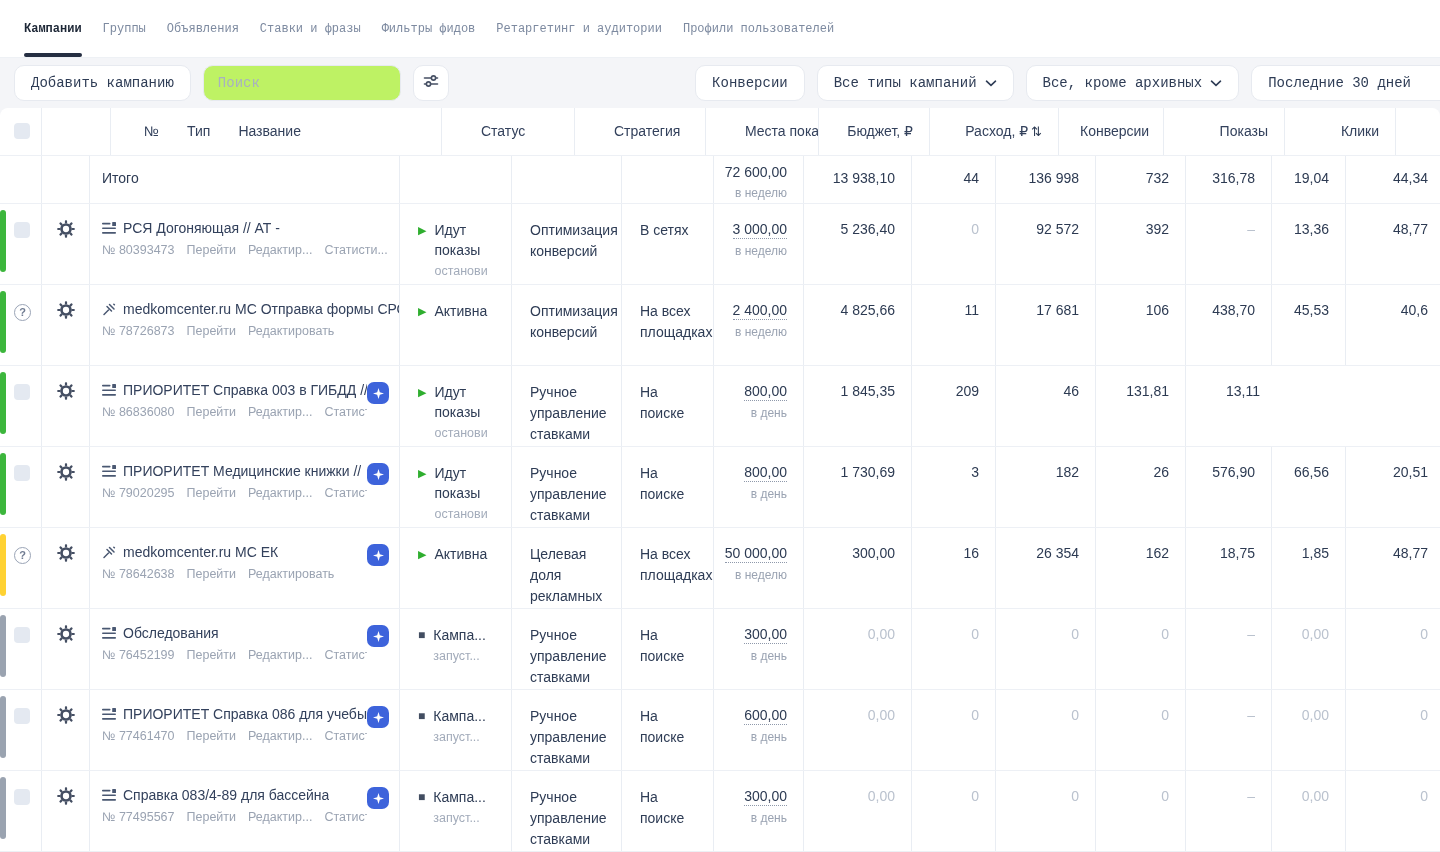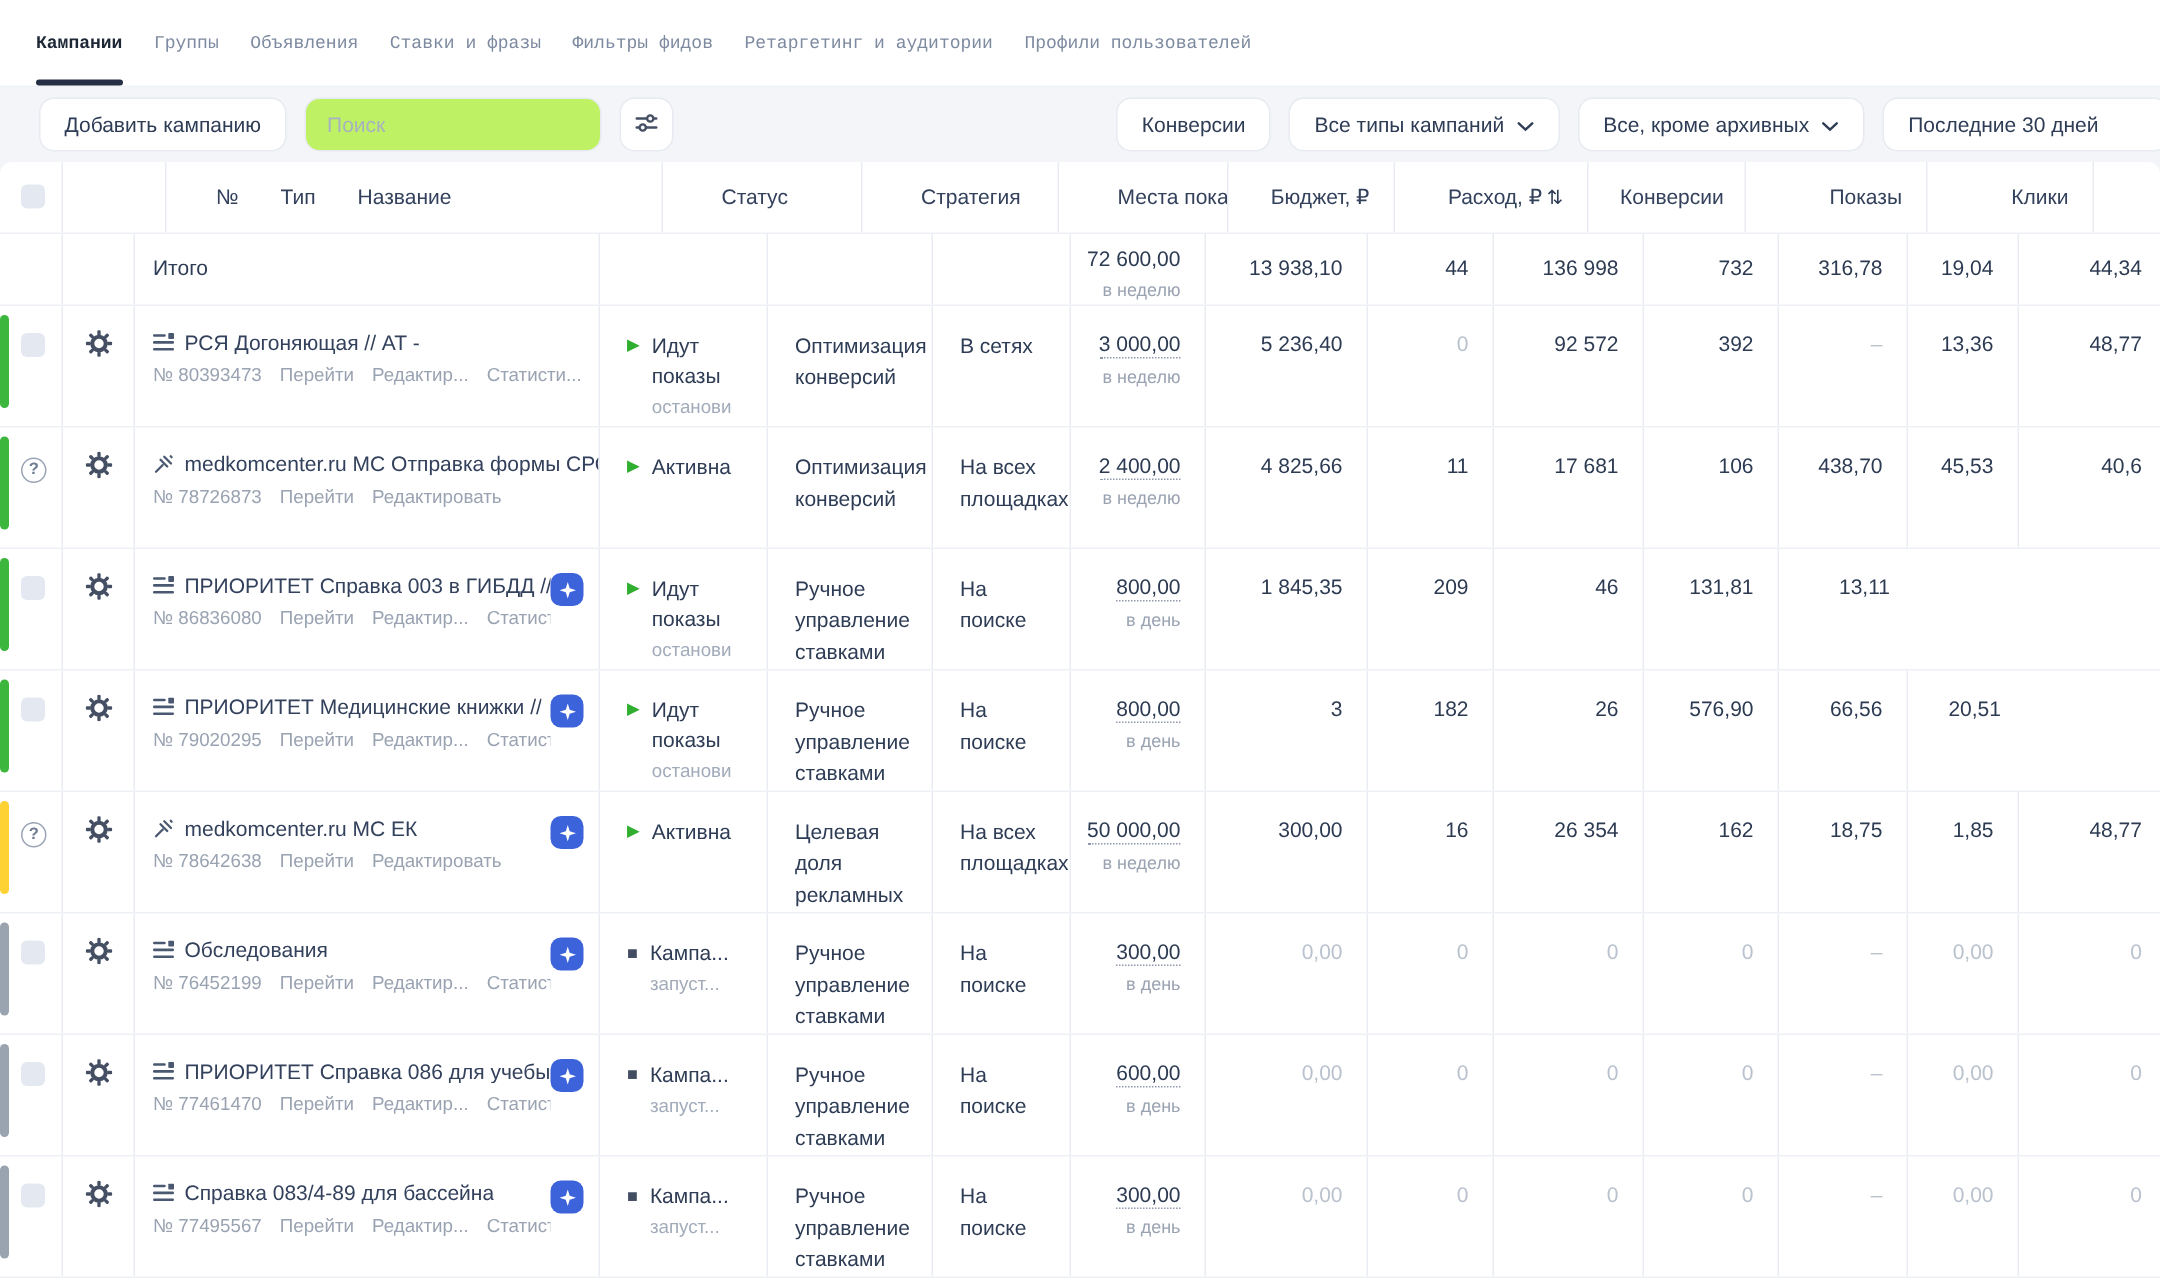--- a/index.html
+++ b/index.html
@@ -10,22 +10,22 @@
   }
   
   .tabs { background:#fff; height:58px; display:flex; align-items:stretch;
           padding:0 24px; gap:21px; border-bottom:1px solid #eef1f5; box-sizing:border-box; }
   .tab { position:relative; display:flex; align-items:center; font-size:12px;
          color:#7d8aa0; cursor:pointer; white-space:nowrap;font-family:Liberation Mono, monospace; }
   .tab.active { color:#1d2736; font-weight:700; }
   .tab.active::after { content:""; position:absolute; left:0; right:0; bottom:0;
          height:4px; border-radius:3px; background:#252e42; }
   
-  .toolbar { height:50px; display:flex; align-items:center; padding:0 26px; gap:12px;
-             background:#f4f5f8; box-sizing:border-box; }
+  .toolbar { height:50px; display:flex; align-items:center; padding:0 14px; gap:12px;
+             background:#f4f5f8; box-sizing:border-box;font-family:Liberation Mono, monospace; }
   .btn { background:#fff; border:1px solid #e7eaf0; border-radius:10px; height:36px;
          display:flex; align-items:center; gap:8px; padding:0 16px; font-size:14px;
          color:#2e3c55; cursor:pointer; box-sizing:border-box; white-space:nowrap;
          font-family:inherit; }
   .inp { background:#bef264; border:1px solid #e7eaf0; border-radius:10px; height:36px;
          width:198px; padding:0 14px; font-size:14px; color:#2e3c55; box-sizing:border-box;
          font-family:inherit; outline:none; }
   .inp::placeholder { color:#a8b1c0; }
   .iconbtn { width:36px; padding:0; justify-content:center; }
   .right { margin-left:auto; display:flex; gap:12px; }
@@ -449,20 +449,21 @@
         <div class="slabel">Идут показы</div>
         <div class="ssub">останови</div>
       </div>
     </div>
     <div class="c c-strategy">Ручное управление ставками</div>
     <div class="c c-places">На поиске</div>
     <div class="c num c-budget">
       <span class="val bval">800,00</span>
       <div class="period">в день</div>
     </div>
+    <div class="c num"><span class="val">1 730,69</span></div>
     <div class="c num"><span class="val">3</span></div>
     <div class="c num"><span class="val">182</span></div>
     <div class="c num"><span class="val">26</span></div>
     <div class="c num"><span class="val">576,90</span></div>
     <div class="c num"><span class="val">66,56</span></div>
     <div class="c num lastcol"><span class="val">20,51</span></div>
   </div>
 
   <div class="grid trow">
     <div class="c c-sel">

